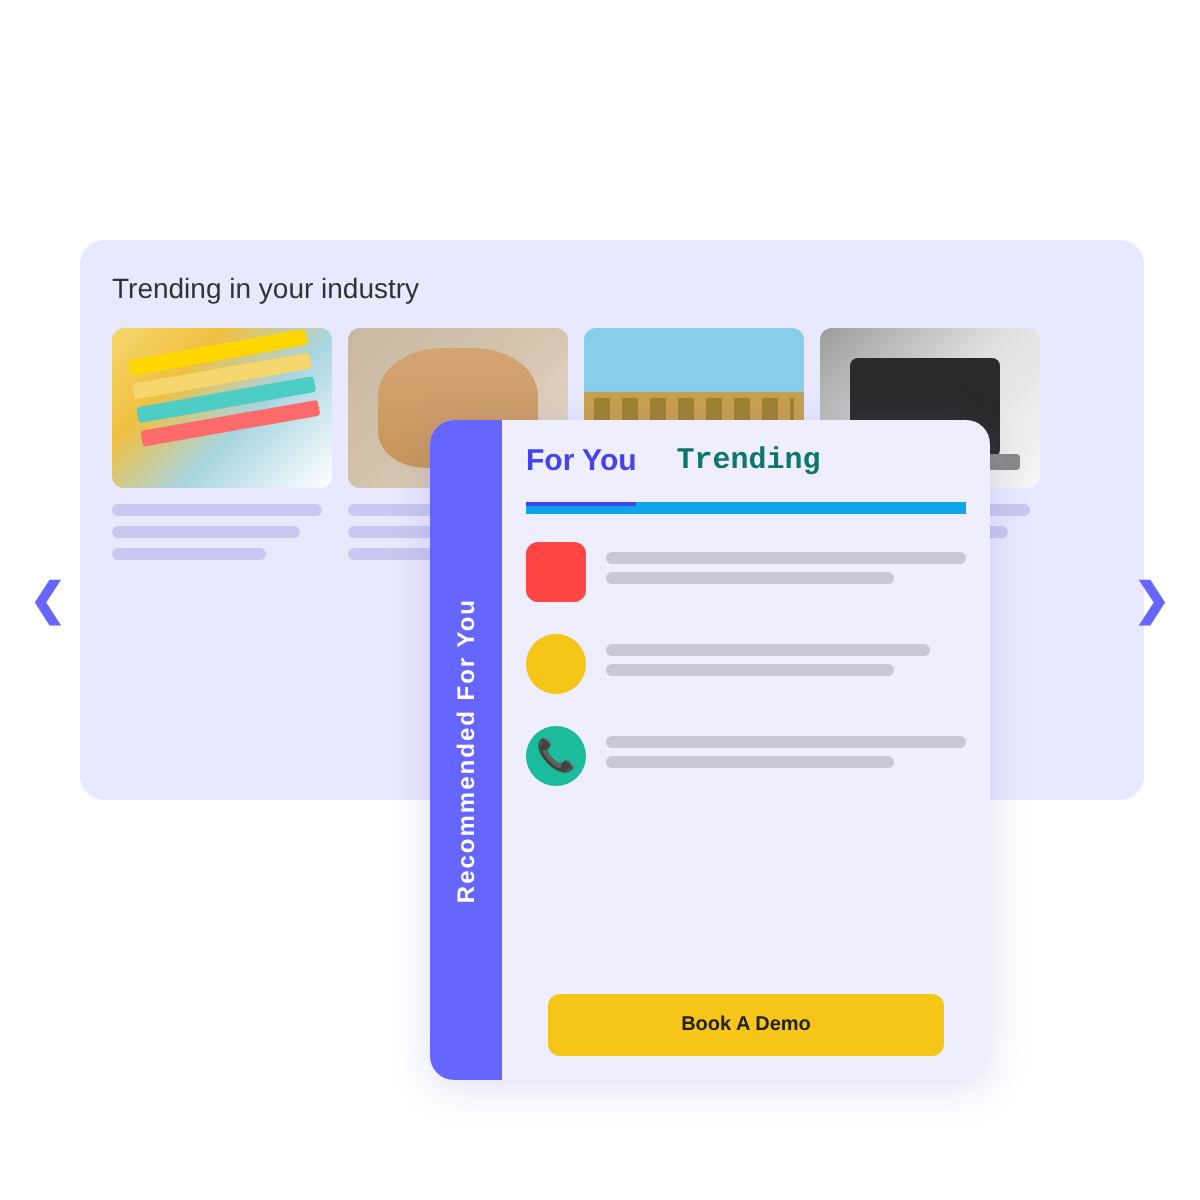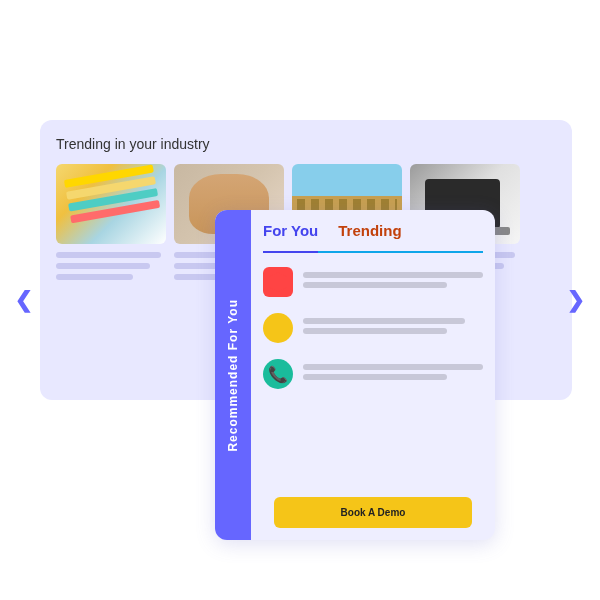--- a/index.html
+++ b/index.html
@@ -215,37 +215,38 @@
       padding: 12px 12px 12px 12px;
       height: 100%;
       display: flex;
       flex-direction: column;
     }
 
     .tabs-row {
       display: flex;
       gap: 20px;
       margin-bottom: 14px;
-      border-bottom: 2px solid #0ea5e9;
+      border-bottom: 6px solid #0ea5e9;
       padding-bottom: 8px;
     }
 
     .tab {
       font-size: 15px;
       font-weight: 600;
       cursor: pointer;
       padding-bottom: 4px;
     }
     .tab-active {
       color: #4444ee;
       border-bottom: 2px solid #4444ee;
       margin-bottom: -10px;
     }
     .tab-inactive {
-      color: #c2410c;
+      color: #0f766e;
+      font-family: Liberation Mono, monospace;
     }
 
     .item-row {
       display: flex;
       align-items: center;
       gap: 10px;
       margin-bottom: 16px;
     }
 
     .item-icon {

